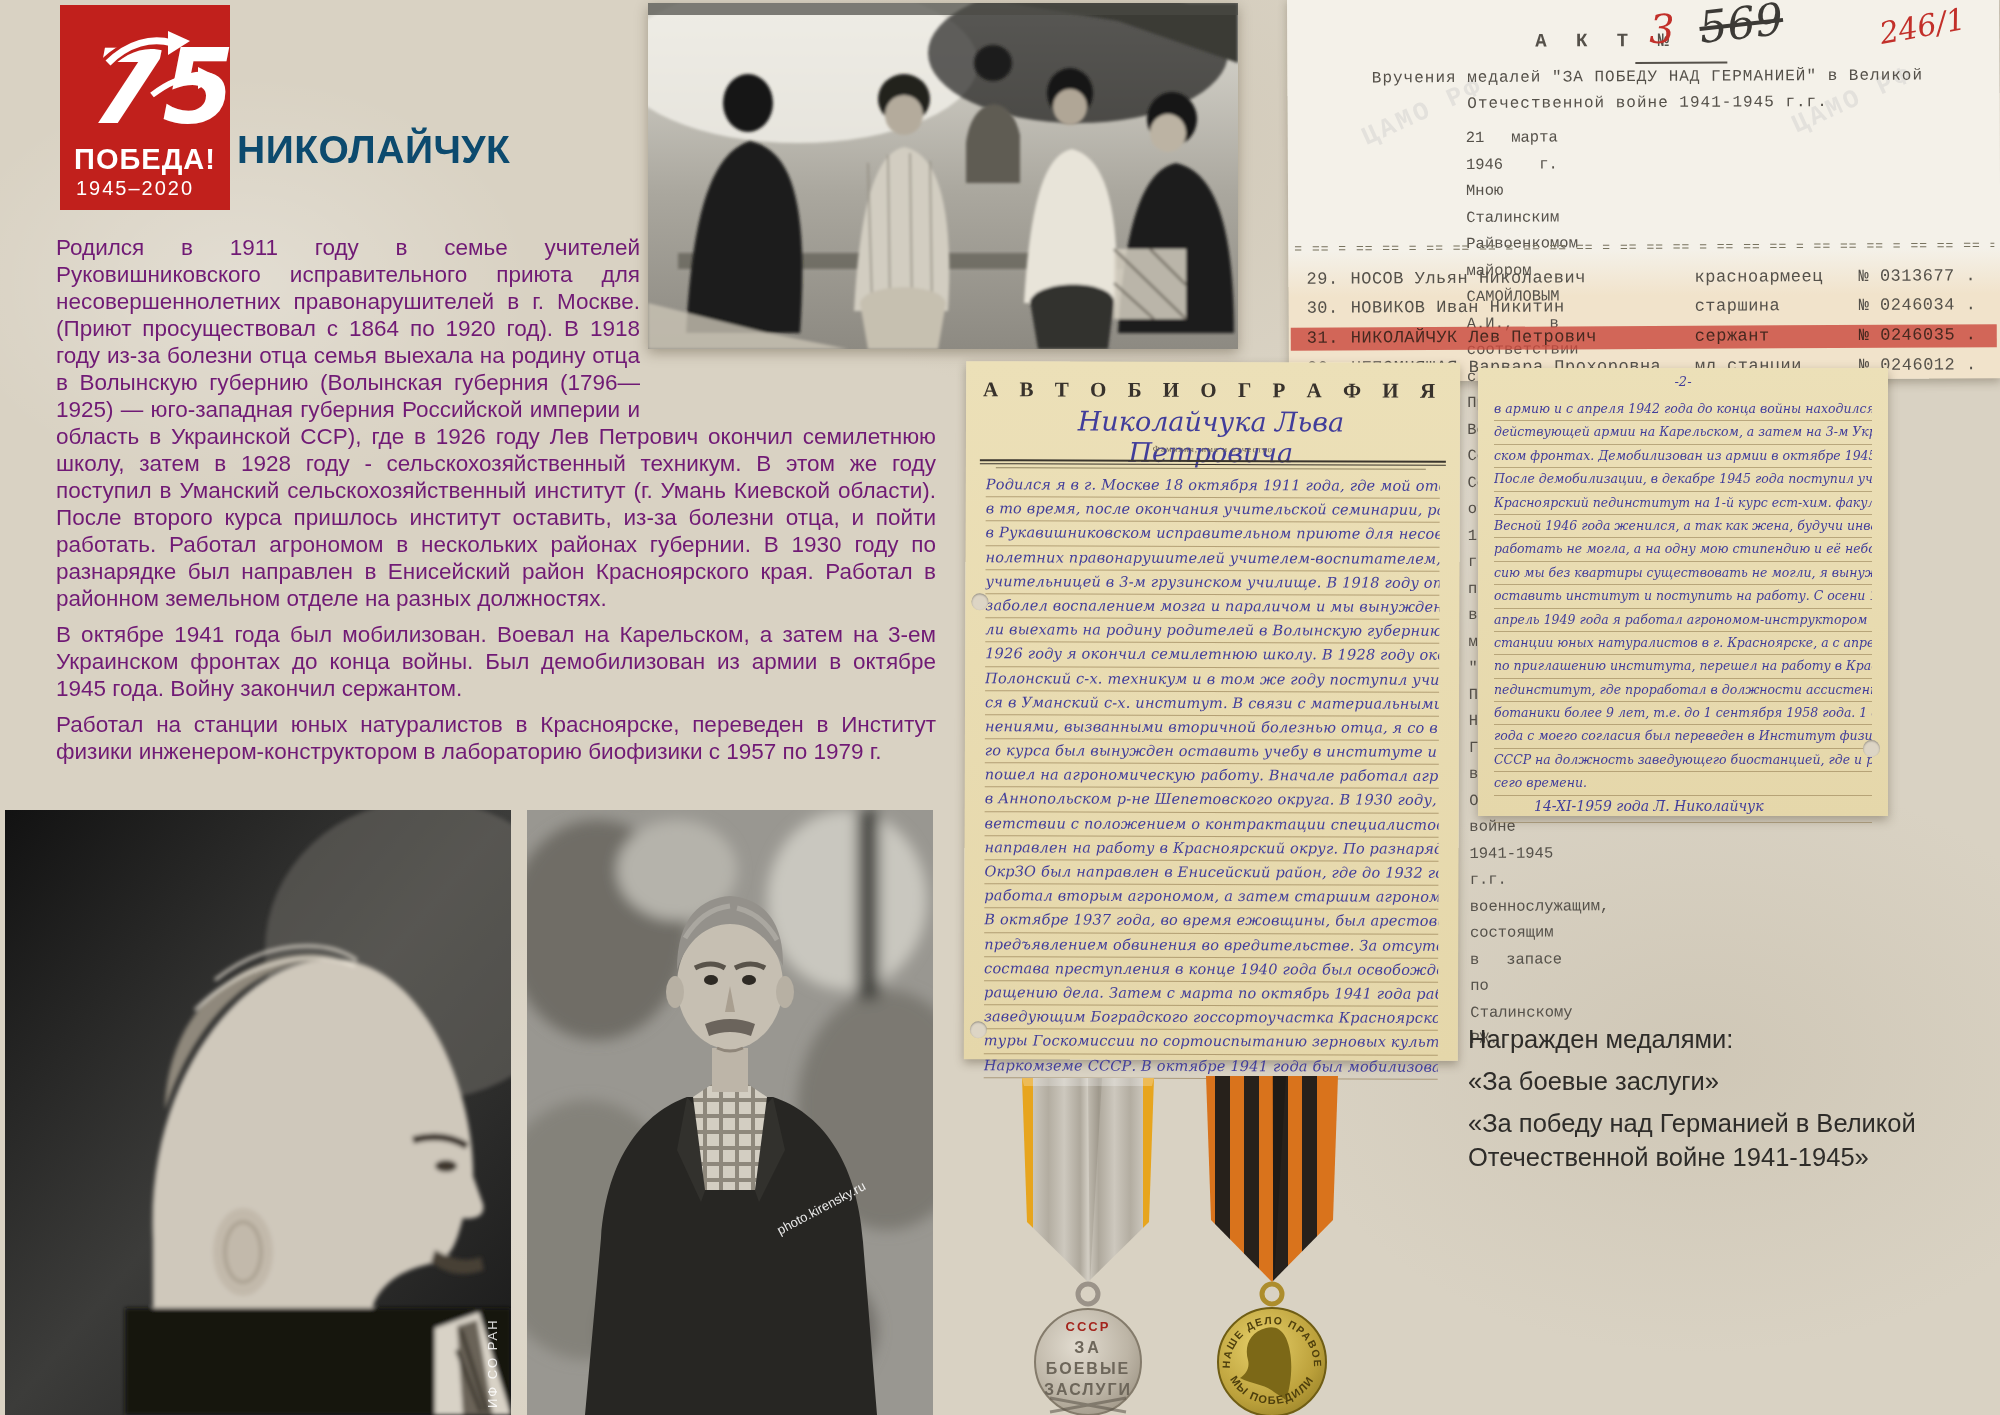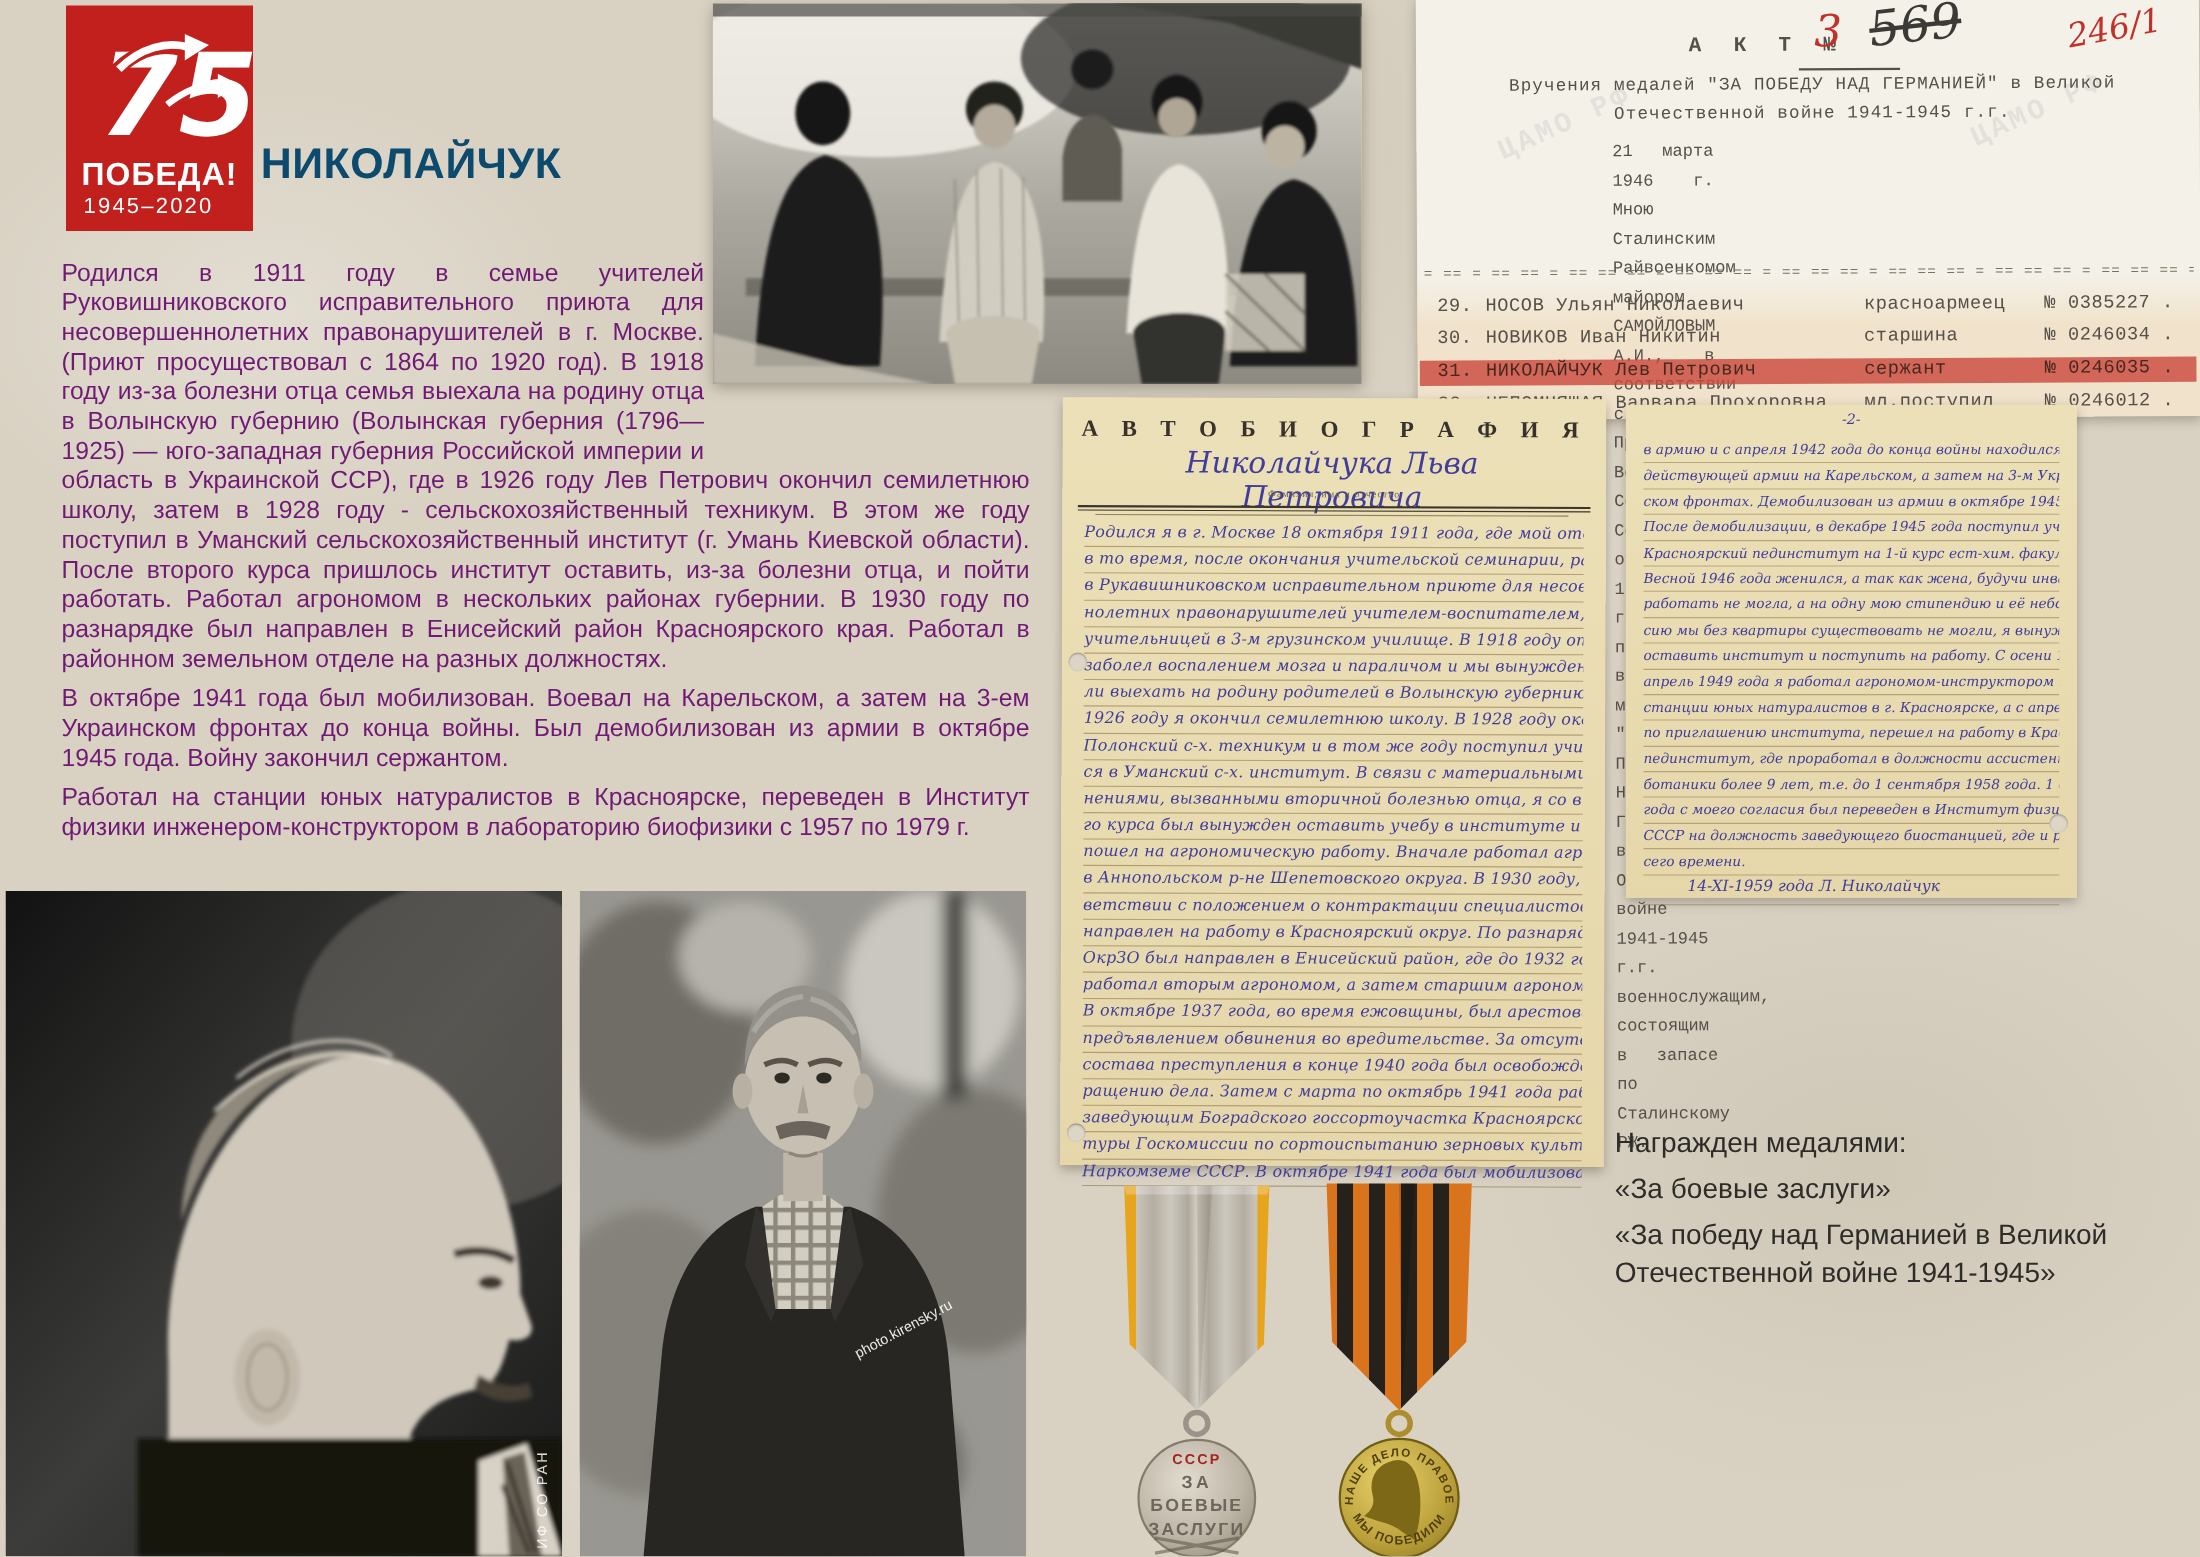--- a/index.html
+++ b/index.html
@@ -167,38 +167,38 @@
   <div class="act-corner">246/1</div>
   <div class="act-sub" style="top:72px;">Вручения медалей "ЗА ПОБЕДУ НАД ГЕРМАНИЕЙ" в Великой</div>
   <div class="act-sub" style="top:98px;">Отечественной войне 1941-1945 г.г.</div>
   <div class="act-body"><span></span><span>21 марта 1946 г. Мною Сталинским Райвоенкомом майором САМОЙЛОВЫМ А.И., в соответствии с Указом Президиума Верховного Совета Союза ССР от 9 мая 1945 года, произведено вручение медалей "ЗА ПОБЕДУ НАД ГЕРМАНИЕЙ" в Великой Отечественной войне 1941-1945 г.г. военнослужащим, состоящим в запасе по Сталинскому РЖ.</span></div>
   <div class="act-divider">= == = == == = == == == = == == == = == == == = == == == = == == == = == == == = == == == = == == ==</div>
   <div class="act-highlight"></div>
   <div class="act-row" style="top:272px;">
     <span class="n">29.</span>
     <span class="nm">НОСОВ Ульян Николаевич</span>
     <span class="rk">красноармеец</span>
-    <span class="md">№ 0385227 .</span>
+    <span class="md">№ 0313677 .</span>
   </div>
   <div class="act-row" style="top:301px;">
     <span class="n">30.</span>
     <span class="nm">НОВИКОВ Иван Никитин</span>
     <span class="rk">старшина</span>
     <span class="md">№ 0246034 .</span>
   </div>
   <div class="act-row" style="top:331px;color:#46281f;">
     <span class="n">31.</span>
     <span class="nm">НИКОЛАЙЧУК Лев Петрович</span>
     <span class="rk">сержант</span>
     <span class="md">№ 0246035 .</span>
   </div>
   <div class="act-row" style="top:361px;">
     <span class="n">32.</span>
     <span class="nm">НЕПОМНЯЩАЯ Варвара Прохоровна</span>
-    <span class="rk">мл.поступил</span>
+    <span class="rk">мл.станции</span>
     <span class="md">№ 0246012 .</span>
   </div>
 </div>
 
 <div class="abs page page1">
   <div class="autobio-header">А В Т О Б И О Г Р А Ф И Я</div>
   <div class="hw hw-name">Николайчука Льва Петровича</div>
   <div class="hw-caption">Фамилия, имя и отчество</div>
   <div class="rule2"></div>
   <div class="hw hw-lines">

